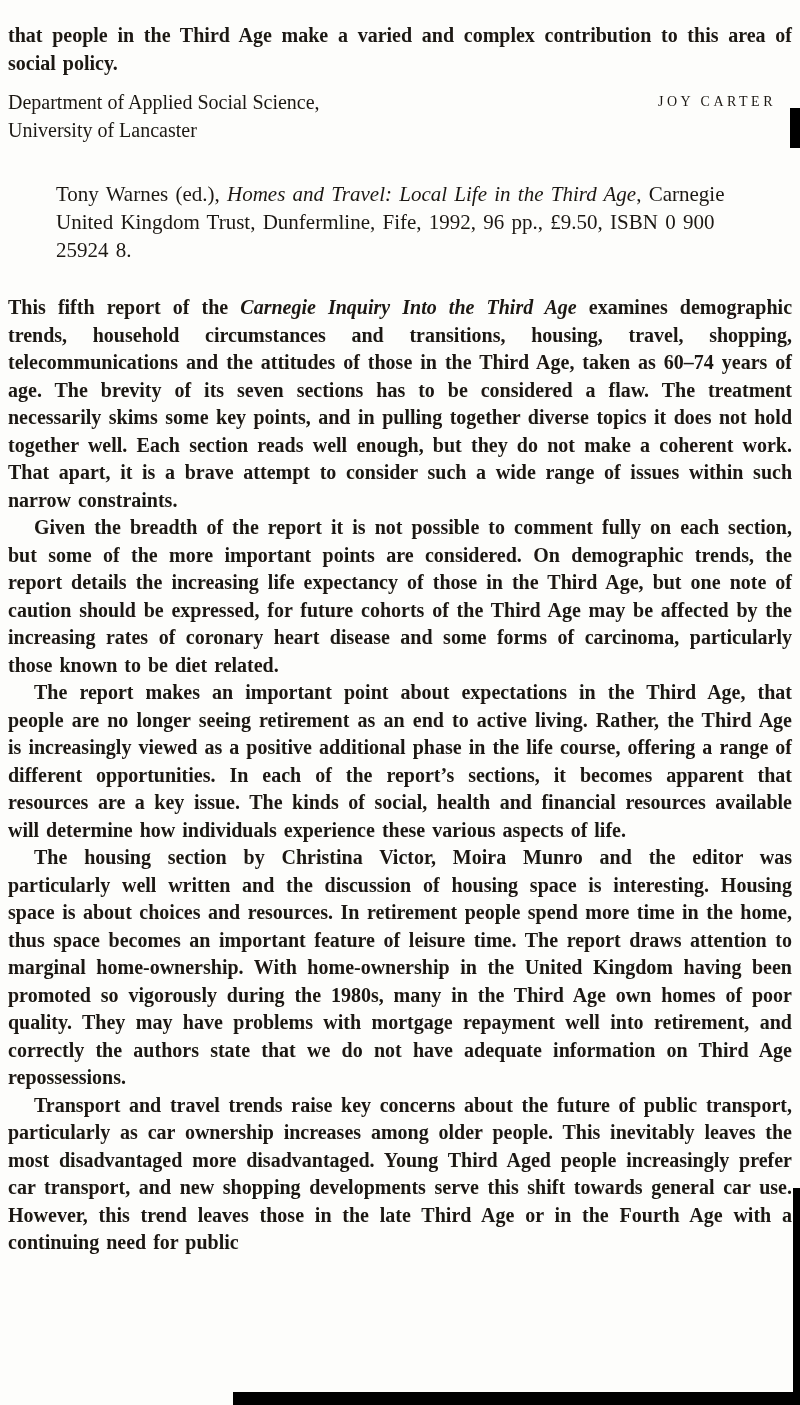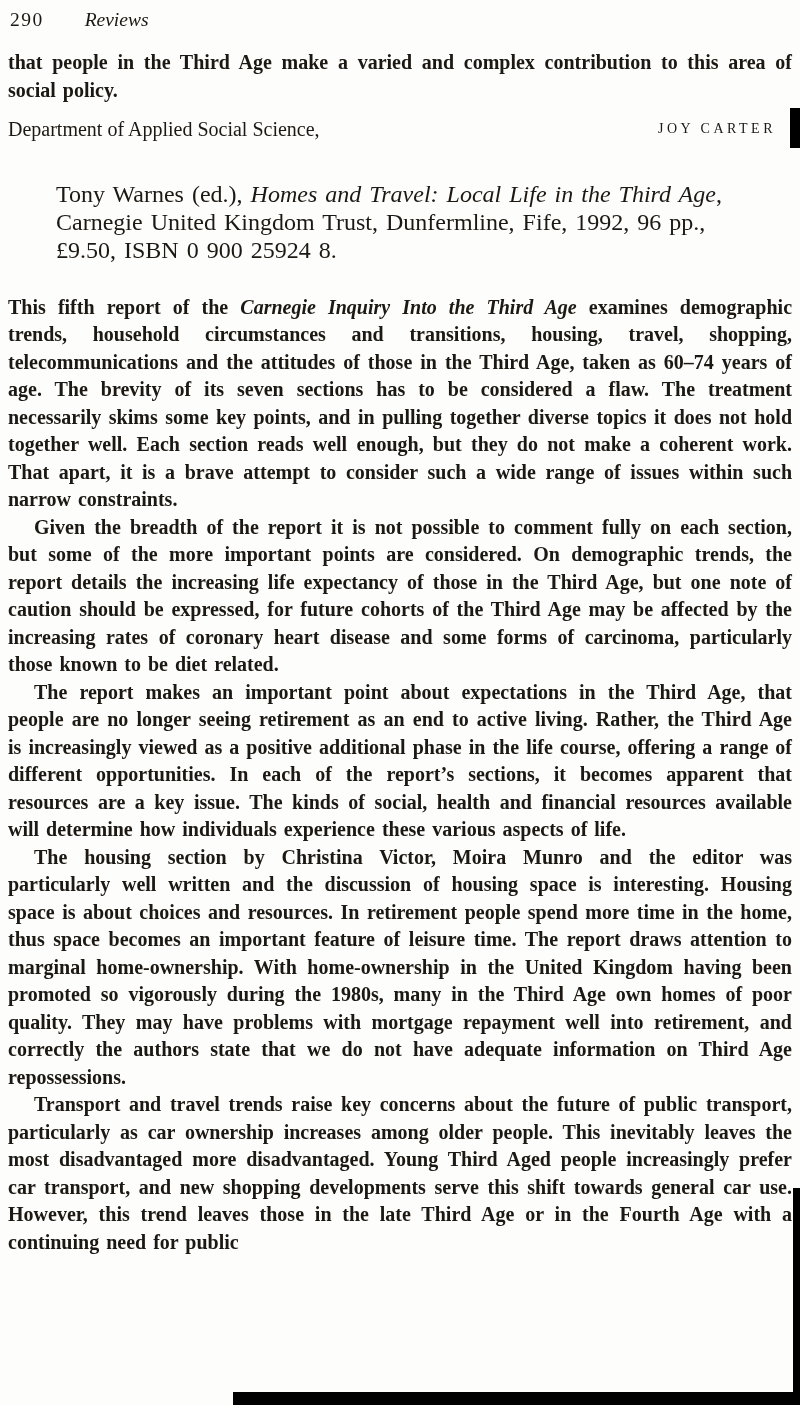--- a/index.html
+++ b/index.html
@@ -51,51 +51,48 @@
     letter-spacing: 3.5px;
     padding-top: 5px;
     margin-right: 16px;
     white-space: nowrap;
   }
 
   .citation {
     margin-top: 36px;
     margin-left: 48px;
     margin-right: 40px;
-    font-size: 24px;
+    font-size: 21px;
     line-height: 28px;
     text-align: left;
     word-spacing: 2px;
   }
   .citation em, .para em { font-style: italic; }
 
   .body-text { margin-top: 30px; }
   .indent { text-indent: 26px; }
   .noindent { text-indent: 0; }
 
   .artifact { position: absolute; background: #000000; }
   .artifact-right-top   { right: 0; top: 108px;  width: 10px; height: 40px; }
   .artifact-right-bottom{ right: 0; top: 1188px; width: 7px;  height: 217px; }
   .artifact-bottom      { left: 233px; right: 0; bottom: 0; height: 13px; }
 </style>
 </head>
 <body>
 
 <div class="page">
 
-  <header class="running-head">
-    <span class="pagenum">290</span>
-    <span class="head-title">Reviews</span>
-  </header>
 
   <p class="para noindent closing">that people in the Third Age make a varied and complex contribution to this area of social policy.</p>
 
   <div class="signoff">
     <div class="affil">
       <div>Department of Applied Social Science,</div>
+      <div>University of Lancaster</div>
     </div>
     <div class="reviewer">JOY CARTER</div>
   </div>
 
   <p class="citation"><span>Tony Warnes (ed.), </span><em>Homes and Travel: Local Life in the Third Age</em><span>, Carnegie United Kingdom Trust, Dunfermline, Fife, 1992, 96 pp., £9.50, ISBN 0 900 25924 8.</span></p>
 
   <div class="body-text">
 
     <p class="para noindent"><span>This fifth report of the </span><em>Carnegie Inquiry Into the Third Age</em><span> examines demographic trends, household circumstances and transitions, housing, travel, shopping, telecommunications and the attitudes of those in the Third Age, taken as 60–74 years of age. The brevity of its seven sections has to be considered a flaw. The treatment necessarily skims some key points, and in pulling together diverse topics it does not hold together well. Each section reads well enough, but they do not make a coherent work. That apart, it is a brave attempt to consider such a wide range of issues within such narrow constraints.</span></p>
 

